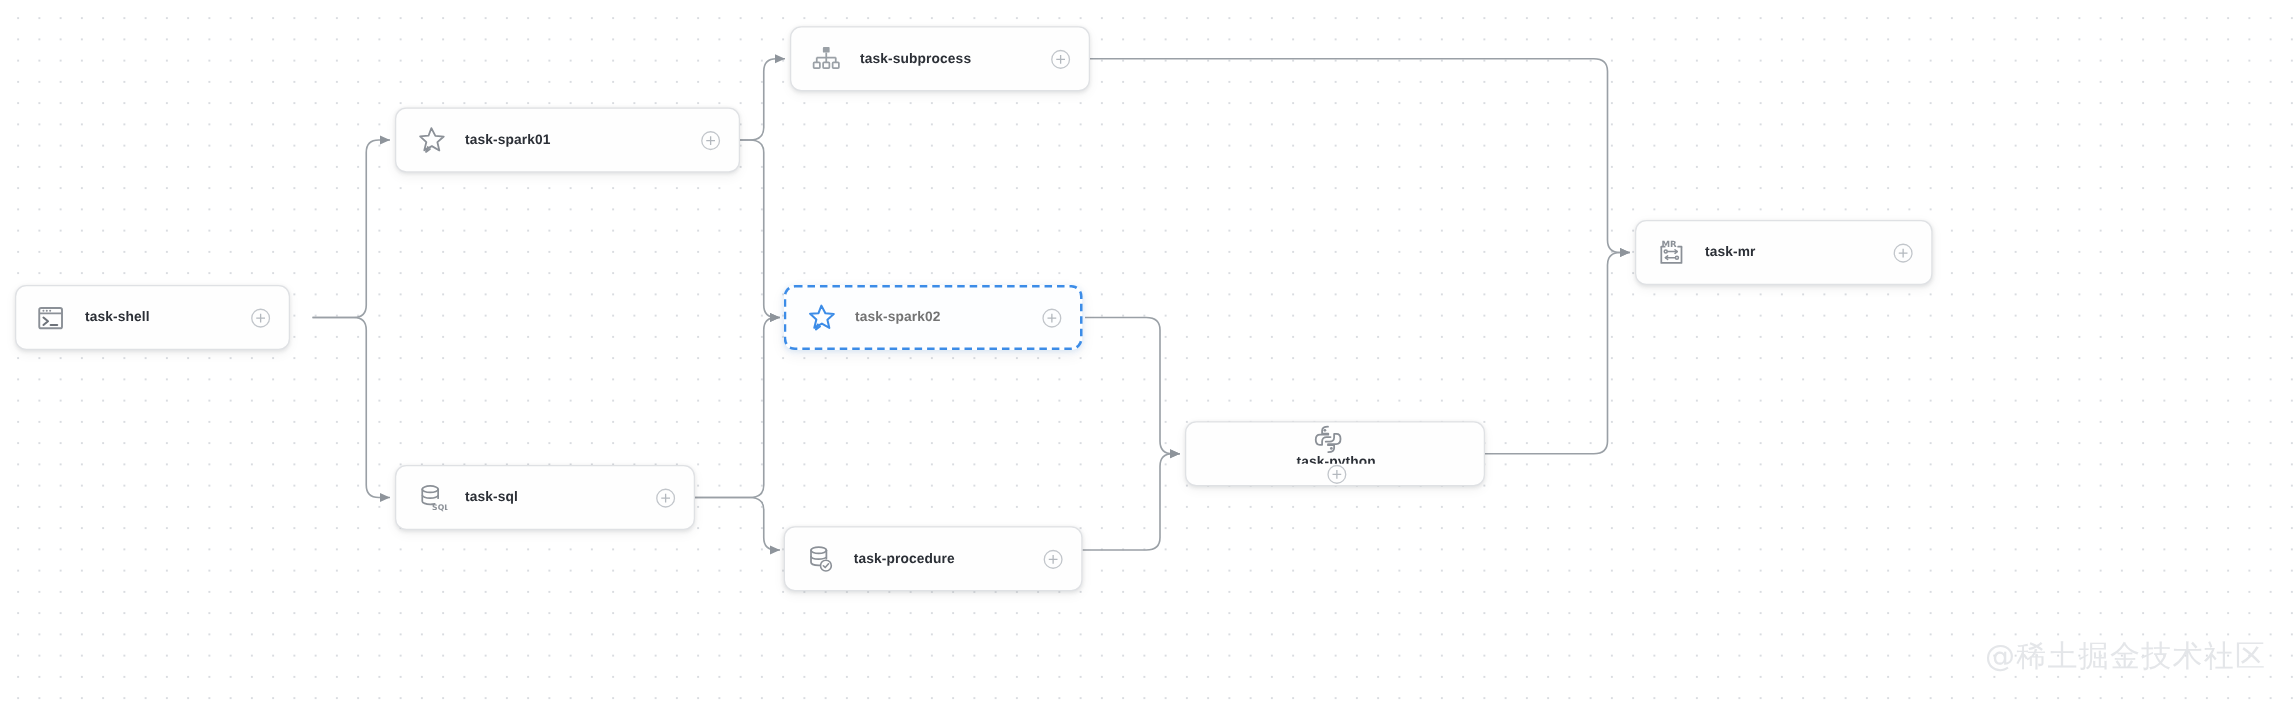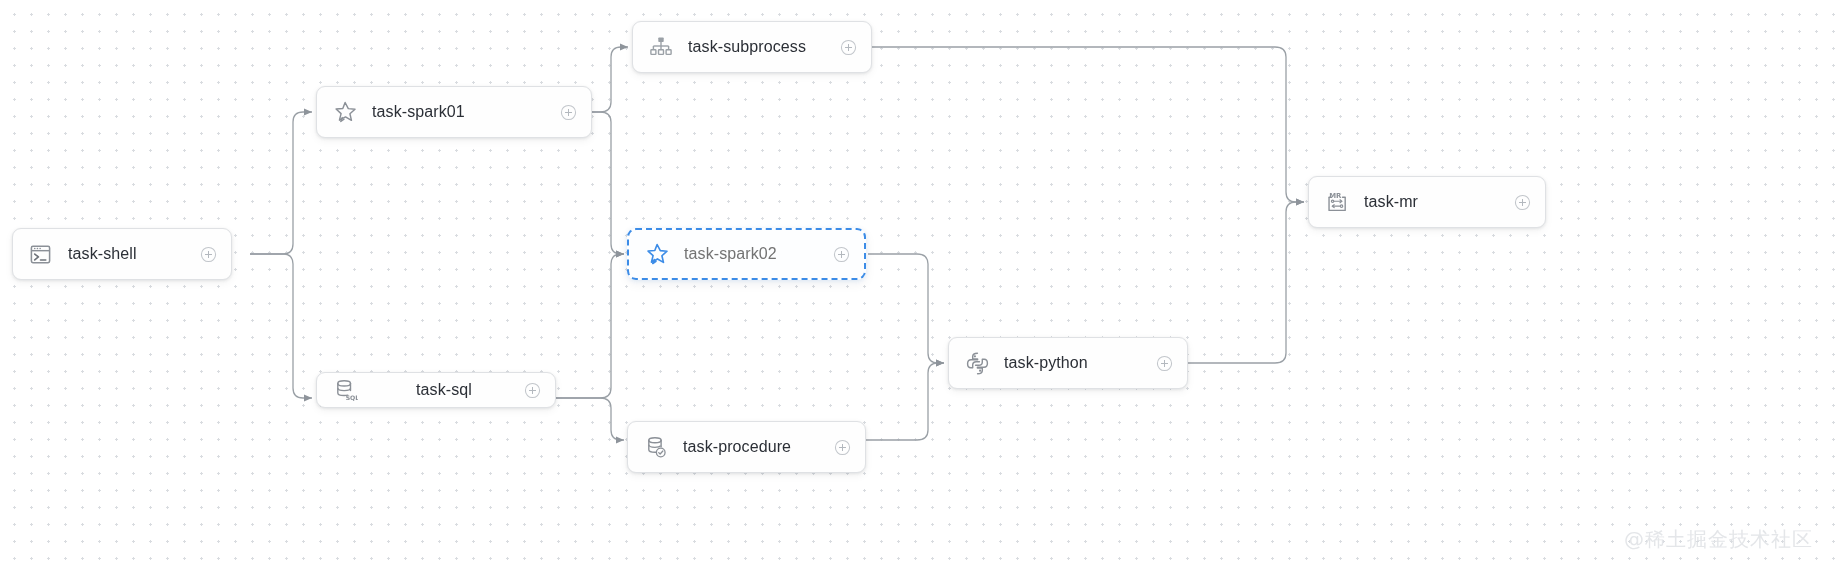--- a/index.html
+++ b/index.html
@@ -30,41 +30,41 @@
     user-select:none;
   }
   .node .ico{
     width:26px;height:26px;flex:0 0 26px;
     display:flex;align-items:center;justify-content:flex-start;
     margin-right:13px;
   }
   .node .ico svg{display:block;}
   .node .label{
     flex:1 1 auto;
-    font-size:16px;
-    font-weight:normal;
+    font-size:11px;
+    font-weight:bold;
     color:#2b2f36;
     letter-spacing:.1px;
     white-space:nowrap;
     overflow:hidden;
   }
   .node .plus{
     flex:0 0 auto;width:17px;height:17px;
     display:flex;align-items:center;justify-content:center;
   }
   .node.selected{
     background:#fdfeff;
     border:2px dashed #3c8ce7;
     box-shadow:0 1px 4px rgba(60,140,231,.14), 0 4px 12px rgba(30,35,45,.06);
   }
   .node.selected .label{color:#737373;}
 
   .watermark{
-    position:absolute;right:22px;bottom:8px;
-    font-size:20px;color:#e4e6e9;
+    position:absolute;right:22px;bottom:20px;
+    font-size:24px;color:#e4e6e9;
     letter-spacing:1px;
     font-family:"DejaVu Sans",sans-serif;
     user-select:none;white-space:nowrap;
   }
 </style>
 </head>
 <body>
 
 <div id="canvas">
 
@@ -171,21 +171,21 @@
     <span class="label">task-spark02</span>
     <span class="plus">
       <svg width="17" height="17" viewBox="0 0 18 18">
         <circle cx="9" cy="9" r="7.5" fill="none" stroke="#c2c6cb" stroke-width="1.1"></circle>
         <line x1="9" y1="5.3" x2="9" y2="12.7" stroke="#b3b8be" stroke-width="1.1"></line>
         <line x1="5.3" y1="9" x2="12.7" y2="9" stroke="#b3b8be" stroke-width="1.1"></line>
       </svg>
     </span>
   </div>
 
-  <div class="node" style="left:316px;top:372px;width:240px;height:36px;gap:44px;">
+  <div class="node" style="left:316px;top:372px;width:240px;height:52px;">
     <span class="ico">
       <svg width="25" height="25" viewBox="0 0 26 26">
         <ellipse cx="11.6" cy="5.6" rx="6.6" ry="2.7" fill="none" stroke="#8b9097" stroke-width="1.45"></ellipse>
         <path d="M5 5.6 V15.5 C5 17 8 18.2 11.6 18.2 C13 18.2 14.3 18.05 15.4 17.8" fill="none" stroke="#8b9097" stroke-width="1.45" stroke-linecap="round"></path>
         <path d="M18.2 5.6 V13.0" fill="none" stroke="#8b9097" stroke-width="1.45" stroke-linecap="round"></path>
         <path d="M5 10.3 C5 11.8 8 13.0 11.6 13.0 C15.2 13.0 18.2 11.8 18.2 10.3" fill="none" stroke="#8b9097" stroke-width="1.3"></path>
         <text x="13.2" y="22.6" font-family="DejaVu Sans, sans-serif" font-size="6.4" font-weight="bold" fill="#8b9097">SQL</text>
       </svg>
     </span>
     <span class="label">task-sql</span>
@@ -212,21 +212,21 @@
     <span class="label">task-procedure</span>
     <span class="plus">
       <svg width="17" height="17" viewBox="0 0 18 18">
         <circle cx="9" cy="9" r="7.5" fill="none" stroke="#c2c6cb" stroke-width="1.1"></circle>
         <line x1="9" y1="5.3" x2="9" y2="12.7" stroke="#b3b8be" stroke-width="1.1"></line>
         <line x1="5.3" y1="9" x2="12.7" y2="9" stroke="#b3b8be" stroke-width="1.1"></line>
       </svg>
     </span>
   </div>
 
-  <div class="node" style="left:948px;top:337px;width:240px;height:52px;">
+  <div class="node" style="left:948px;top:337px;width:240px;height:52px;flex-direction:column;">
     <span class="ico">
       <svg width="25" height="25" viewBox="0 0 26 26">
         <path d="M12.9 2.4 C9.4 2.4 8.0 3.9 8.0 5.8 L8.0 8.2 L13.1 8.2 L13.1 9.1 L6.3 9.1 C4.3 9.1 2.7 10.3 2.7 13.3 C2.7 16.3 4.1 17.5 6.1 17.5 L8.0 17.5 L8.0 14.6 C8.0 12.5 9.7 11.1 11.7 11.1 L15.0 11.1" fill="none" stroke="#8b9097" stroke-width="1.5" stroke-linejoin="round" stroke-linecap="round"></path>
         <circle cx="10.3" cy="5.5" r="1.15" fill="#8b9097"></circle>
         <path d="M13.1 23.6 C16.6 23.6 18.0 22.1 18.0 20.2 L18.0 17.8 L12.9 17.8 L12.9 16.9 L19.7 16.9 C21.7 16.9 23.3 15.7 23.3 12.7 C23.3 9.7 21.9 8.5 19.9 8.5 L18.0 8.5 L18.0 11.4 C18.0 13.5 16.3 14.9 14.3 14.9 L11.0 14.9" fill="none" stroke="#8b9097" stroke-width="1.5" stroke-linejoin="round" stroke-linecap="round"></path>
         <circle cx="15.7" cy="20.5" r="1.15" fill="#8b9097"></circle>
       </svg>
     </span>
     <span class="label">task-python</span>
     <span class="plus">

